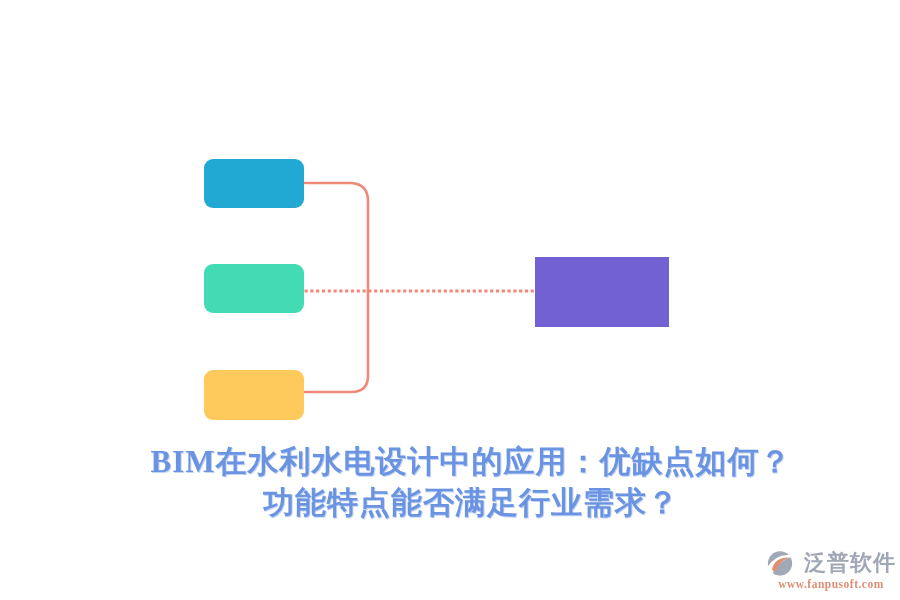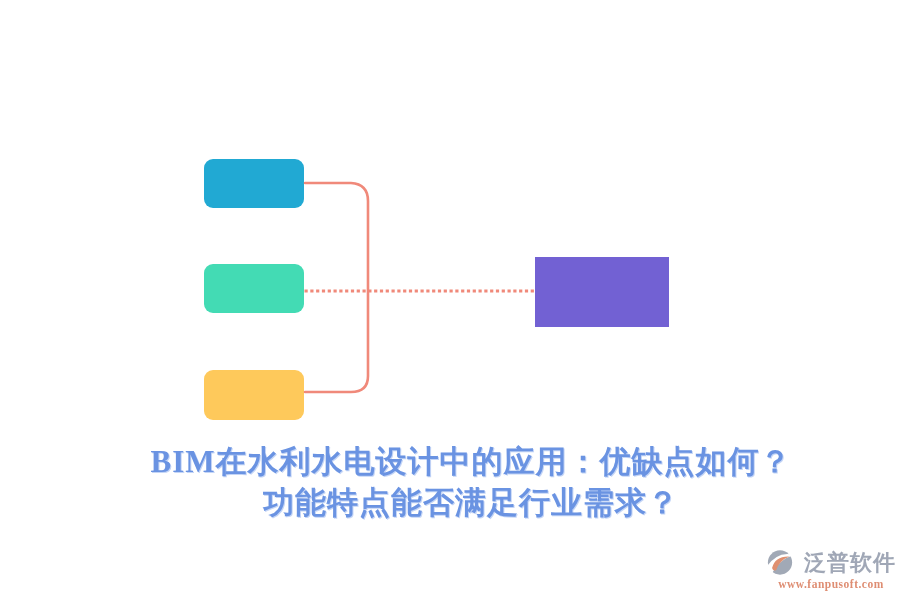--- a/index.html
+++ b/index.html
@@ -51,21 +51,21 @@
   .page-title .title-line { display: block; }
   .watermark {
     position: absolute;
     left: 766px;
     top: 548px;
     width: 130px;
     opacity: 0.92;
   }
   .watermark-row {
     display: flex;
-    align-items: flex-start;
+    align-items: flex-end;
     gap: 10px;
   }
   .watermark-brand {
     font-family: "Liberation Sans", sans-serif;
     font-size: 22px;
     font-weight: bold;
     letter-spacing: 1px;
     white-space: nowrap;
   }
   .watermark-url {

